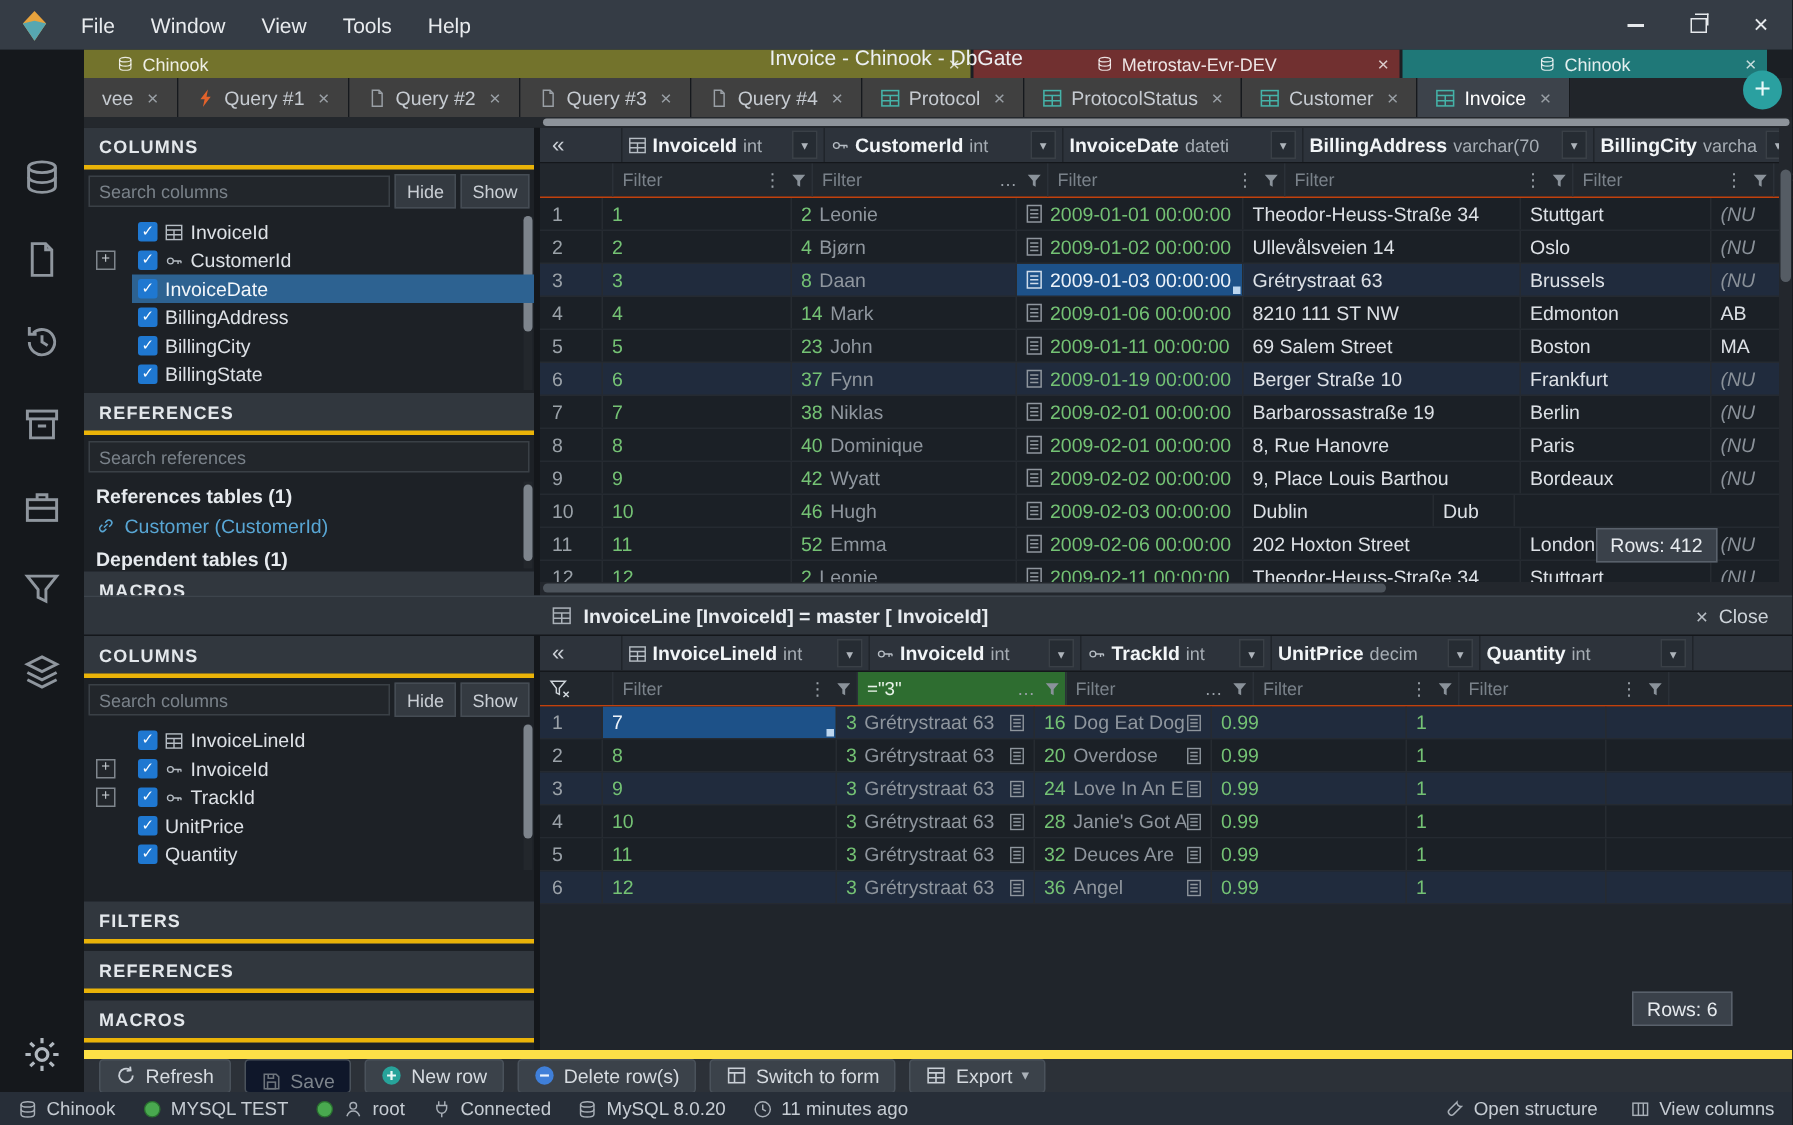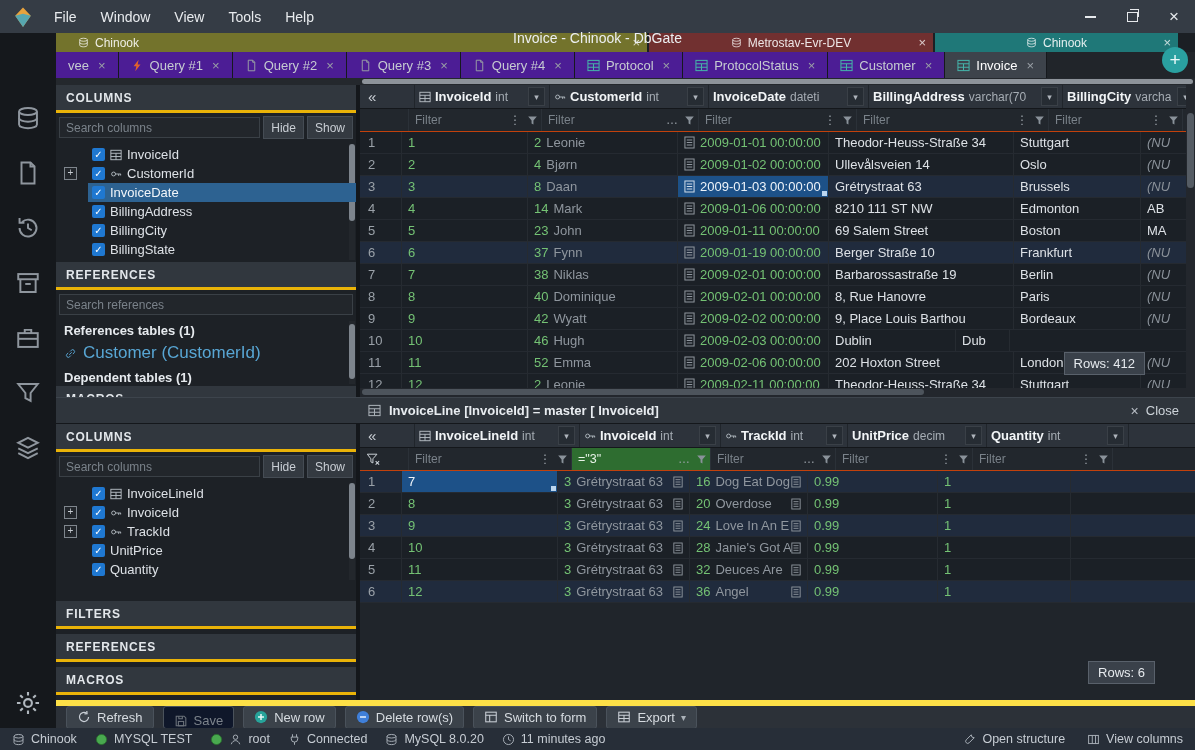--- a/index.html
+++ b/index.html
@@ -23,21 +23,21 @@
 
   
   #groupband{position:absolute;left:56px;top:33px;right:0;height:19px;background:#1b1f24;display:flex;gap:2px;z-index:20;}
   .group-seg{display:flex;align-items:center;justify-content:center;gap:6px;font-size:12px;color:rgba(255,255,255,.88);position:relative;flex:none;}
   .group-seg.left{justify-content:flex-start;padding-left:22px;}
   .group-close{position:absolute;right:7px;color:rgba(255,255,255,.75);font-size:13px;}
   .g-ic{width:11px;height:11px;color:rgba(255,255,255,.85);}
 
   
   #tabbar{position:absolute;left:56px;top:52px;right:0;height:26px;background:#21252a;display:flex;align-items:stretch;overflow:hidden;z-index:20;}
-  .tab{display:flex;align-items:center;gap:6px;padding:0 12px;font-size:13px;color:#c6cbd1;background:#4c1d95;border-right:1px solid #16191d;white-space:nowrap;}
+  .tab{display:flex;align-items:center;gap:6px;padding:0 12px;font-size:13px;color:#c6cbd1;background:#404040;border-right:1px solid #16191d;white-space:nowrap;}
   .tab.active{background:#3d434b;color:#ffffff;}
   .tab .close{color:#9aa0a6;margin-left:3px;font-size:13px;}
   .tab-ic{width:13px;height:13px;}
   .tab-ic.table{color:#45b3a9;}
   .tab-ic.file{color:#9aa0a6;}
   .newtab{position:absolute;right:7px;top:47px;width:26px;height:26px;border-radius:50%;background:#2aa0a0;color:#eafafa;
           display:flex;align-items:center;justify-content:center;font-size:19px;z-index:40;}
   #tabscroll{position:absolute;left:56px;top:78px;right:0;height:7px;background:#24282d;z-index:20;}
   #tabscroll .thumb{position:absolute;left:306px;right:2px;top:1px;height:5px;background:#8d939a;border-radius:3px;}
 
@@ -63,21 +63,21 @@
   .col-item{height:19px;display:flex;align-items:center;gap:5px;margin-left:32px;padding-left:4px;font-size:13px;
             color:#dde1e6;position:relative;white-space:nowrap;}
   .col-item.selected{background:#2d6291;color:#f2f6fa;}
   .expander{position:absolute;left:-24px;width:11px;height:11px;border:1px solid #7f868d;color:#c6cbd1;background:#22262b;
             font-size:10px;line-height:9px;text-align:center;flex:none;}
   .checkbox{width:13px;height:13px;background:#1f78d1;border-radius:2px;color:#fff;font-size:10px;line-height:13px;
             text-align:center;flex:none;}
   .col-ic{width:12px;height:12px;color:#b6bdc4;}
   .ref-bold{font-size:13px;font-weight:bold;color:#e6eaee;padding:4px 8px 2px 8px;white-space:nowrap;overflow:hidden;}
   .ref-bold.clip{height:14px;}
-  .ref-link{font-size:17px;color:#58a6d4;padding:3px 8px;display:flex;gap:6px;align-items:center;white-space:nowrap;}
+  .ref-link{font-size:13px;color:#58a6d4;padding:3px 8px;display:flex;gap:6px;align-items:center;white-space:nowrap;}
   .ref-link .icon{width:13px;height:13px;color:#58a6d4;}
   .list-scroll{position:absolute;right:1px;top:2px;bottom:2px;width:6px;background:#23272c;}
   .list-scroll .th{position:absolute;left:0;right:0;background:#7d848c;border-radius:3px;}
   .ref-block{position:relative;flex:none;}
   .spacer{flex:1;}
   .gap5{height:5px;flex:none;}
 
   
   .vdiv{position:absolute;left:356px;top:85px;width:4px;height:615px;background:#14171b;z-index:9;}
   .grid{position:absolute;left:360px;background:#20252b;overflow:hidden;z-index:10;}

